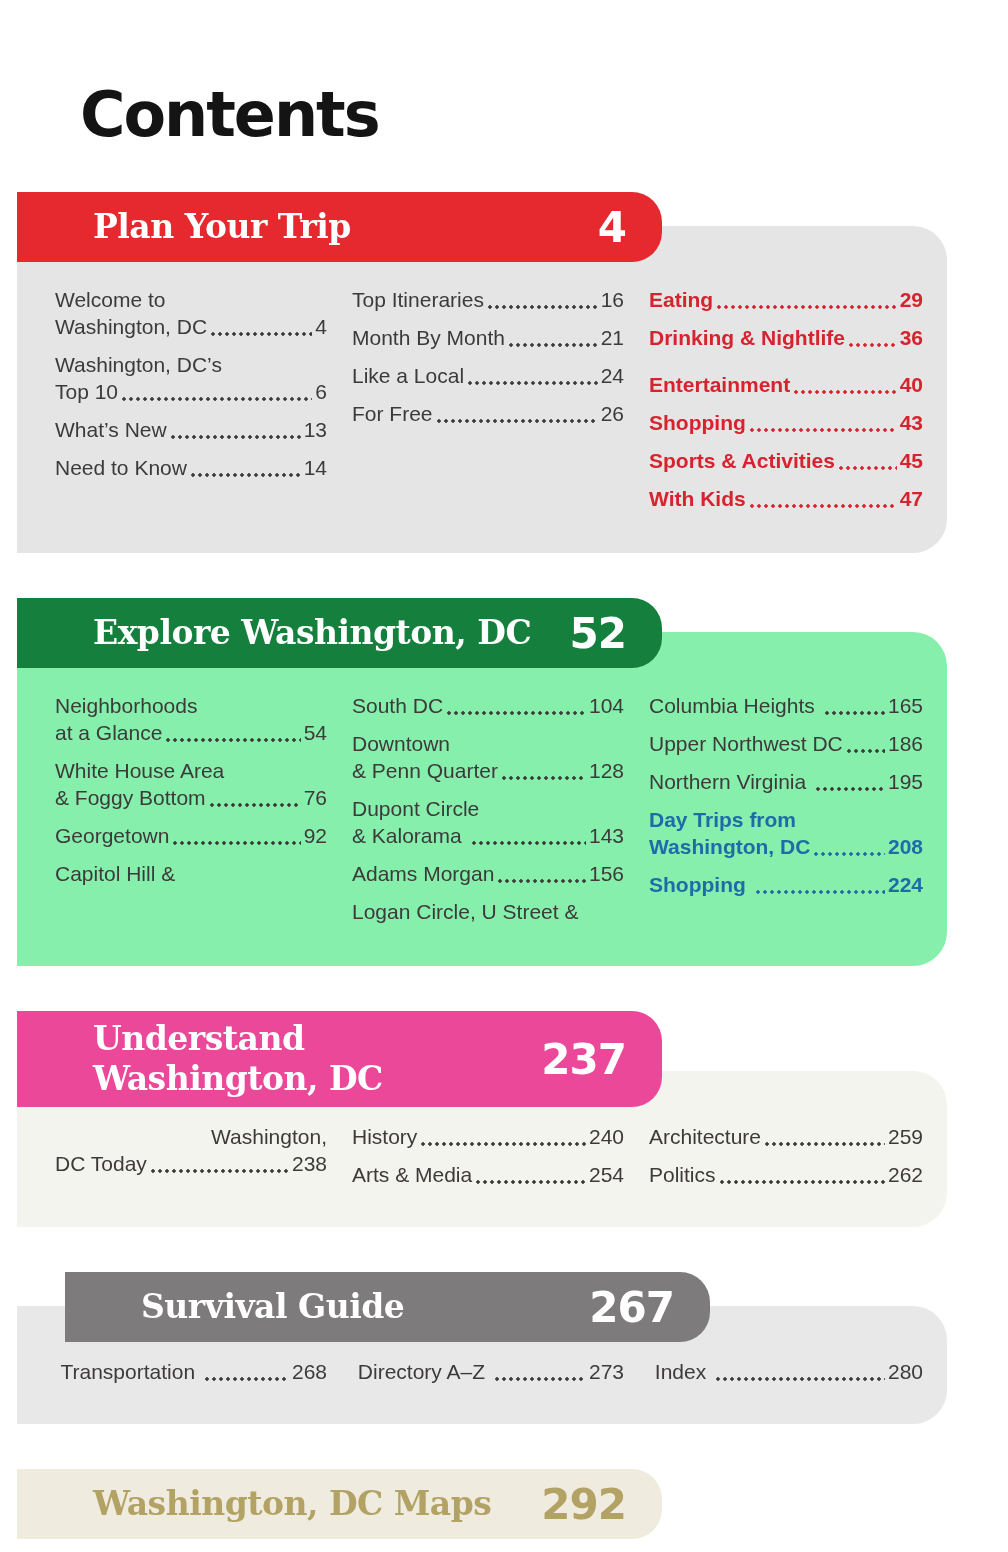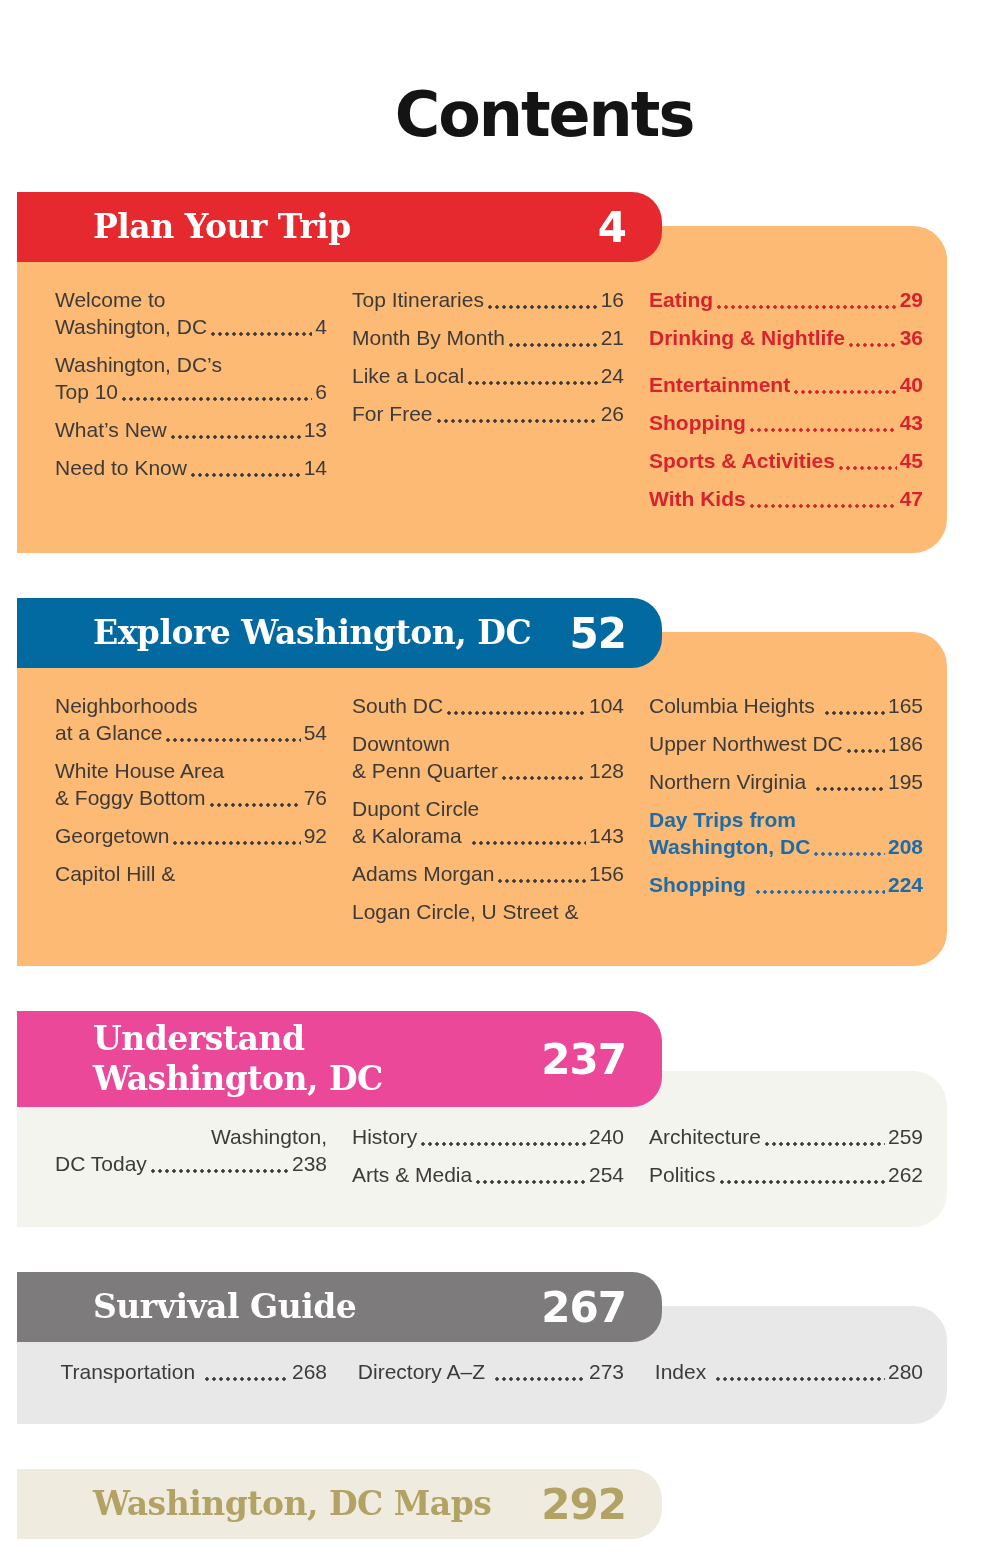--- a/index.html
+++ b/index.html
@@ -12,21 +12,20 @@
   }
   #page-title {
     margin: 0;
     padding: 78px 0 0 80px;
     font-family: "DejaVu Sans", sans-serif;
     font-weight: bold;
     font-size: 62px;
     line-height: 74px;
     letter-spacing: -2px;
     color: #141414;
-    text-align: center;
   }
   #sections { margin-top: 40px; padding-left: 17px; }
   .toc-section { position: relative; margin-top: 45px; }
   .toc-section:first-child { margin-top: 0; }
 
   .banner {
     position: relative; z-index: 2;
     width: 645px; min-height: 70px;
     box-sizing: border-box;
     border-radius: 0 30px 30px 0;
@@ -90,21 +89,21 @@
 <h1 id="page-title">Contents</h1>
 
 <div id="sections">
     <section class="toc-section">
       <div class="banner" style="background: rgb(229, 41, 47);">
         <div class="banner-title">
           <div>Plan Your Trip</div>
         </div>
         <span class="banner-page">4</span>
       </div>
-      <div class="panel" style="background: #fdba74;">
+      <div class="panel" style="background: #e5e5e5;">
         <div class="col">
           <div class="entry">
             <div class="pre">Welcome to</div>
             <div class="row">
               <span class="label">Washington, DC</span>
               <span class="dots"></span>
               <span class="pg">4</span>
             </div>
           </div>
           <div class="entry">
@@ -200,27 +199,27 @@
             <div class="row">
               <span class="label">With Kids</span>
               <span class="dots"></span>
               <span class="pg">47</span>
             </div>
           </div>
         </div>
       </div>
     </section>
     <section class="toc-section">
-      <div class="banner" style="background: #0369a1; text-align: right;">
+      <div class="banner" style="background: #15803d; text-align: right;">
         <div class="banner-title">
           <div>Explore Washington, DC</div>
         </div>
         <span class="banner-page">52</span>
       </div>
-      <div class="panel" style="background: #fdba74;">
+      <div class="panel" style="background: #86efac;">
         <div class="col">
           <div class="entry">
             <div class="pre">Neighborhoods</div>
             <div class="row">
               <span class="label">at a Glance</span>
               <span class="dots"></span>
               <span class="pg">54</span>
             </div>
           </div>
           <div class="entry">
@@ -368,21 +367,21 @@
             <div class="row">
               <span class="label">Politics</span>
               <span class="dots"></span>
               <span class="pg">262</span>
             </div>
           </div>
         </div>
       </div>
     </section>
     <section class="toc-section">
-      <div class="banner" style="background: rgb(125, 123, 123);">
+      <div class="banner" style="background: rgb(125, 123, 123); margin-left: 48px;">
         <div class="banner-title">
           <div>Survival Guide</div>
         </div>
         <span class="banner-page">267</span>
       </div>
       <div class="panel compact" style="background: rgb(233, 232, 232);">
         <div class="col">
           <div class="entry">
             <div class="row">
               <span class="label"> Transportation </span>

